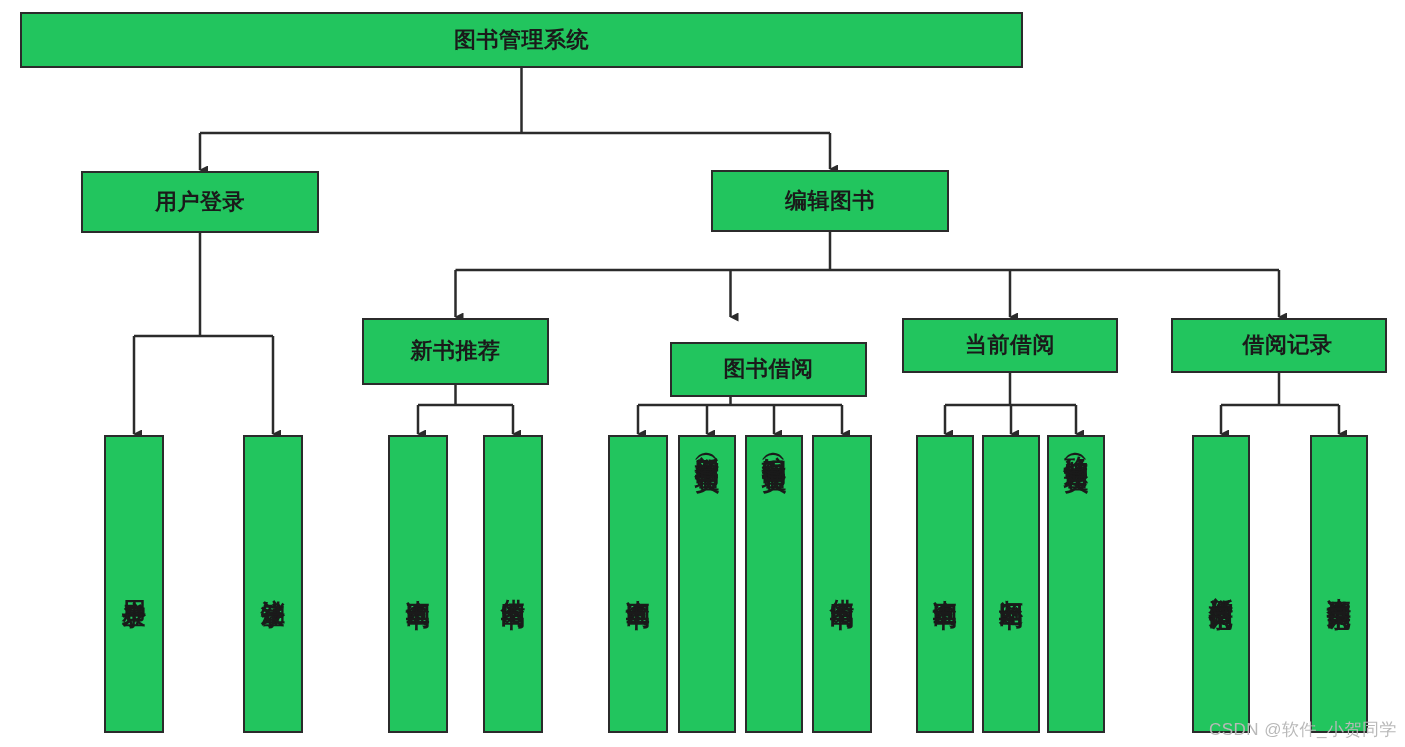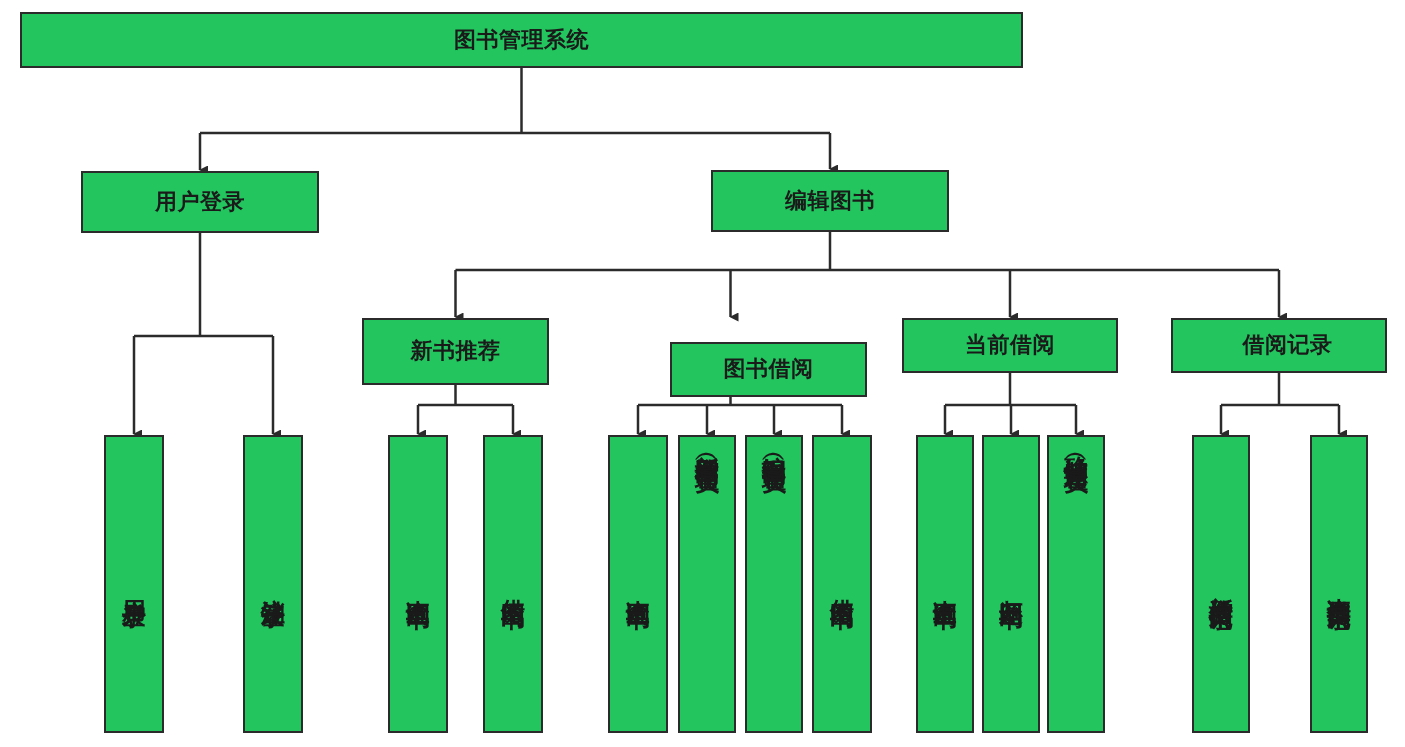--- a/index.html
+++ b/index.html
@@ -179,13 +179,14 @@
         <span class="node-label">确认归还（管理员）</span>
       </div>
       <div class="node-box vertical centered" style="left: 1192px; top: 435px; width: 58px; height: 298px;">
         <span class="node-label">新增借阅记录</span>
       </div>
       <div class="node-box vertical centered" style="left: 1310px; top: 435px; width: 58px; height: 298px;">
         <span class="node-label">查询借阅记录</span>
       </div>
     </div>
 
+  <div class="watermark">CSDN @软件_小贺同学</div>
 </div>
 
 </body></html>

